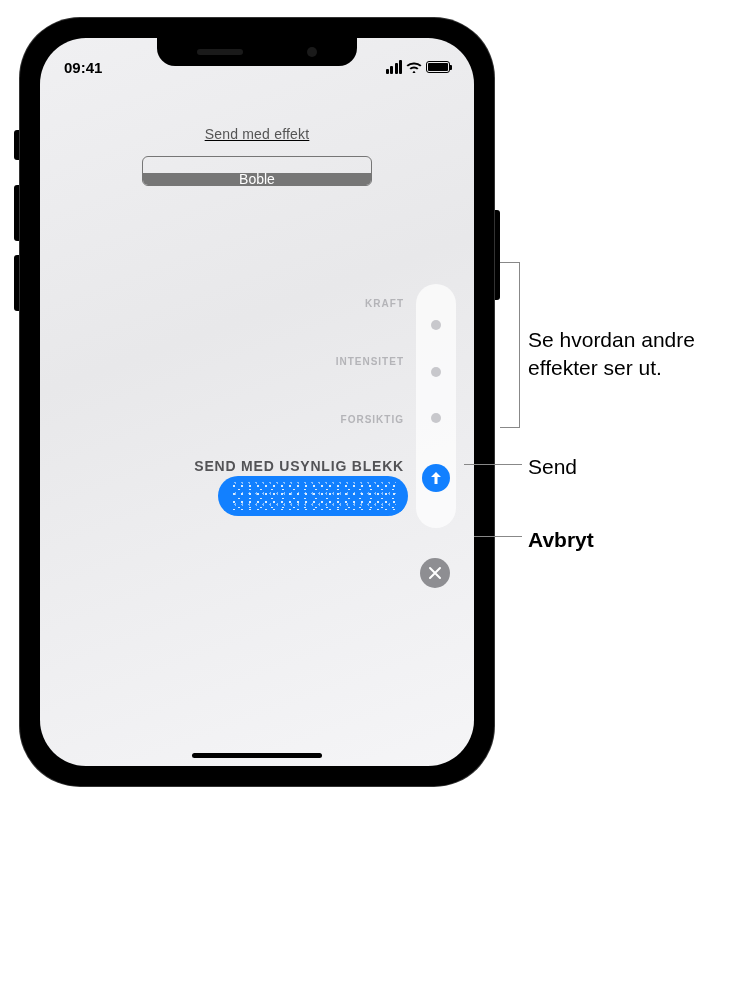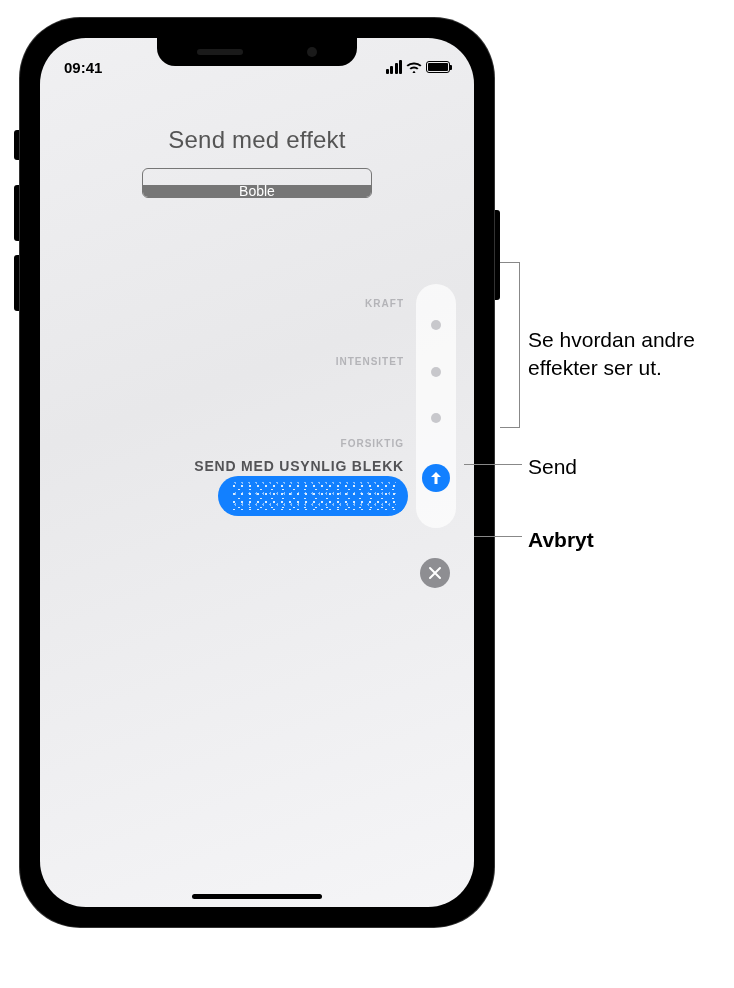--- a/index.html
+++ b/index.html
@@ -8,25 +8,26 @@
       background: #fff;
       width: 734px;
       height: 988px;
       position: relative;
     }
     .phone-frame {
       position: absolute;
       left: 20px;
       top: 18px;
       width: 474px;
-      height: 909px;
+      height: 768px;
       background: #000;
       border-radius: 60px;
       padding: 20px;
       box-shadow: 0 0 0 1px #333;
+      text-decoration: underline;
     }
     .phone-side-btn-left1 { position:absolute; left:14px; top:130px; width:6px; height:30px; background:#000; border-radius:3px 0 0 3px;}
     .phone-side-btn-left2 { position:absolute; left:14px; top:185px; width:6px; height:56px; background:#000; border-radius:3px 0 0 3px;}
     .phone-side-btn-left3 { position:absolute; left:14px; top:255px; width:6px; height:56px; background:#000; border-radius:3px 0 0 3px;}
     .phone-side-btn-right { position:absolute; left:494px; top:210px; width:6px; height:90px; background:#000; border-radius:0 3px 3px 0;}
     .screen {
       width: 100%;
       height: 100%;
       background: linear-gradient(160deg, #f0f0f2 0%, #e8e8ea 40%, #f5f5f7 100%);
       border-radius: 46px;
@@ -59,21 +60,21 @@
     .signal-bars span:nth-child(3){height:11px;} .signal-bars span:nth-child(4){height:14px;}
     .wifi-icon { width:16px; height:12px; position:relative;}
     .battery { width:24px; height:12px; border:1.5px solid #000; border-radius:3px; position:relative;}
     .battery::after { content:''; position:absolute; right:-3px; top:3px; width:2px; height:5px; background:#000; border-radius:0 1px 1px 0;}
     .battery::before { content:''; position:absolute; left:1px; top:1px; bottom:1px; right:1px; background:#000; border-radius:1px;}
 
     .header {
       margin-top: 88px;
       text-align: center;
     }
-    .title { font-size: 24px; font-weight: 400; color:#555; letter-spacing:0.2px;}
+    .title { font-size: 14px; font-weight: 400; color:#555; letter-spacing:0.2px;}
     .segmented {
       margin: 14px auto 0;
       width: 230px; height: 30px;
       display:flex;
       border:1px solid #767676;
       border-radius:6px;
       overflow:hidden;
     }
     .seg { flex:1; display:flex; align-items:center; justify-content:center; font-size:14px; font-weight:500; cursor:pointer;margin-top:16px;}
     .seg.active { background:#767676; color:#fff;}
@@ -97,21 +98,21 @@
       position:absolute;
       right: 70px;
       font-size:10px;
       font-weight:600;
       letter-spacing:1px;
       color:#b4b4b8;
       text-align:right;
     }
     .lbl-kraft { top: 260px;}
     .lbl-intensitet { top: 318px;}
-    .lbl-forsiktig { top: 400px;}
+    .lbl-forsiktig { top: 376px;}
     .lbl-invisible { top: 420px; font-size:14px; color:#535356; letter-spacing:0.8px;}
 
     .bubble {
       position:absolute;
       top: 438px;
       right: 66px;
       width: 190px;
       height: 40px;
       background:#1280ff;
       border-radius: 20px;

